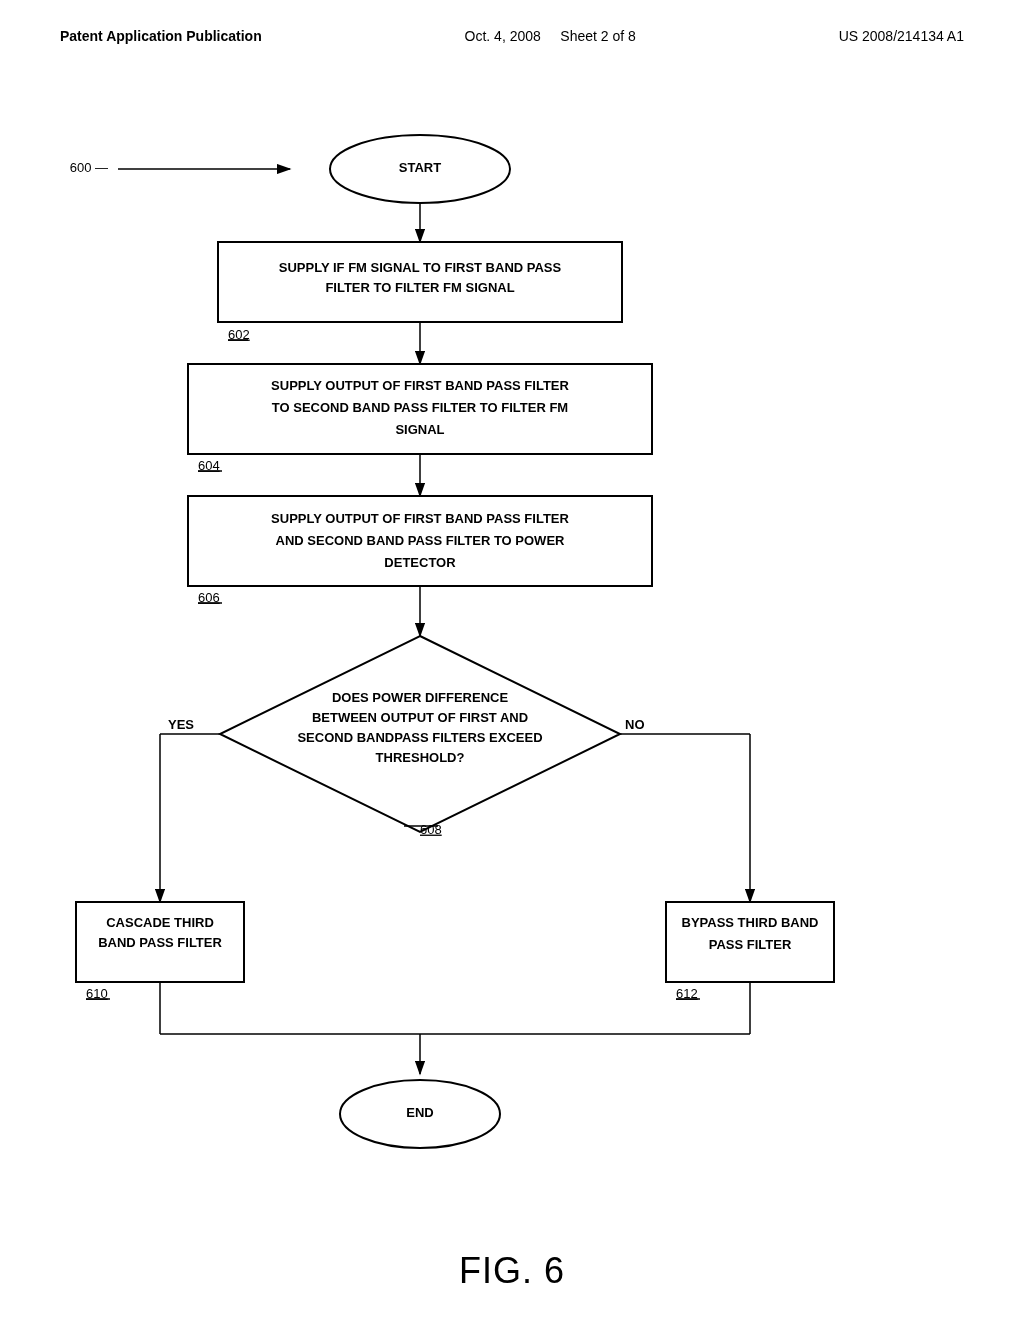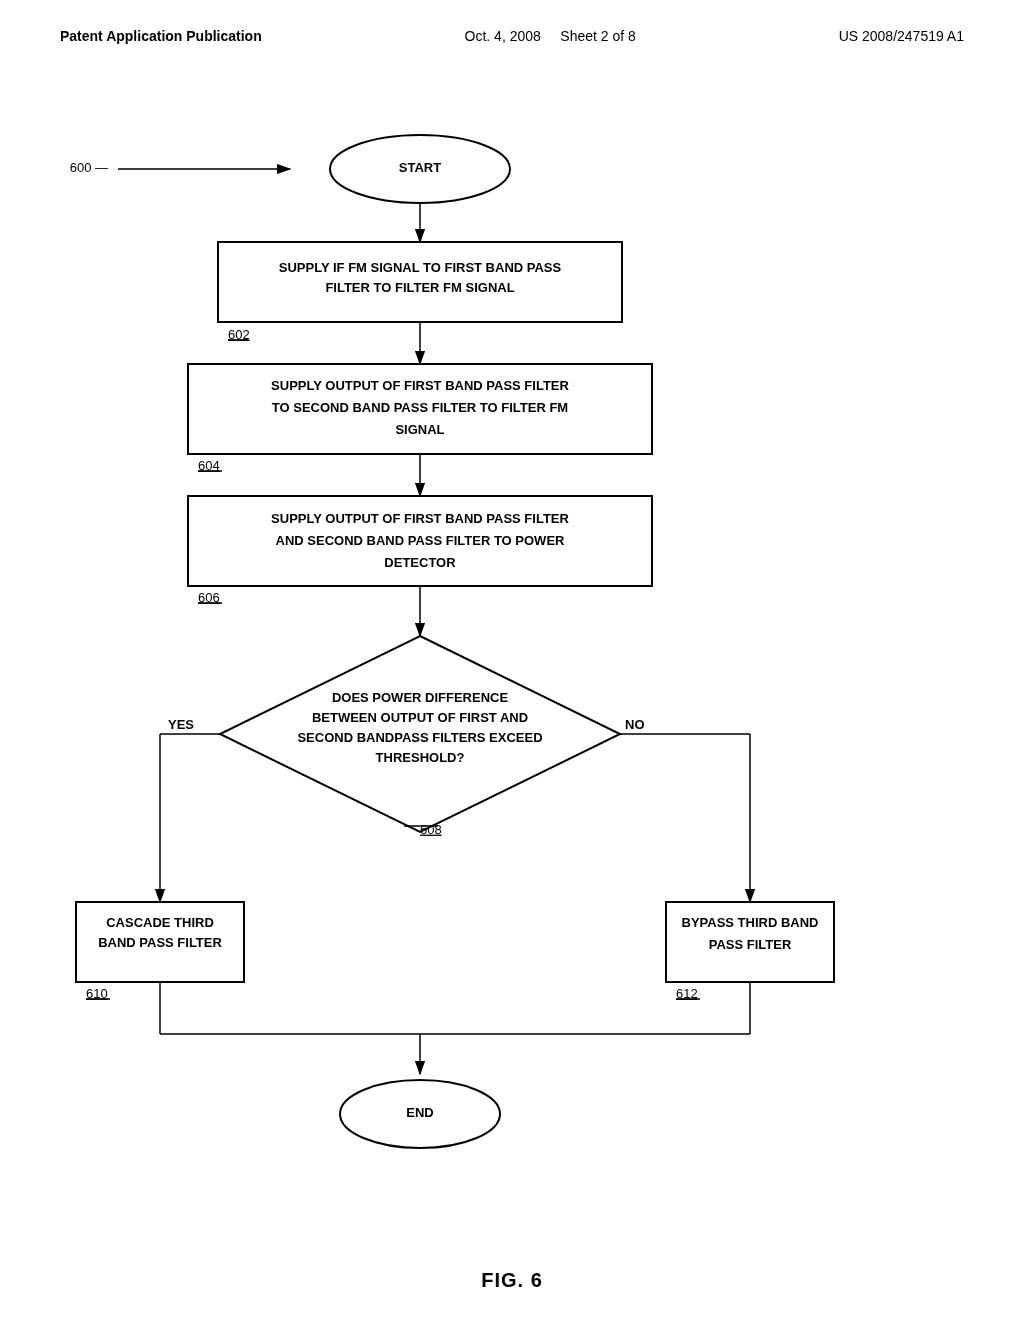--- a/index.html
+++ b/index.html
@@ -58,39 +58,39 @@
       width: 100%;
       height: 100%;
     }
 
     
     .figure-label {
       position: absolute;
       bottom: 28px;
       left: 50%;
       transform: translateX(-50%);
-      font-size: 20px;
-      font-weight: bold;
+      font-size: 36px;
+      font-weight: normal;
       font-family: Arial, sans-serif;
       letter-spacing: 1px;
     }
   </style>
 </head>
 <body>
 
 <div class="page">
 
   <div class="header">
     <div class="header-left">Patent Application Publication</div>
     <div class="header-center">
       <span>Oct. 4, 2008</span>
       &nbsp;&nbsp;&nbsp;
       <span>Sheet 2 of 8</span>
     </div>
-    <div class="header-right">US 2008/247519 A1</div>
+    <div class="header-right">US 2008/214134 A1</div>
   </div>
 
   <div class="flowchart-area">
     <svg class="flowchart-svg" viewBox="0 0 1024 1140" xmlns="http://www.w3.org/2000/svg">
 
       <defs>
         <style>
           text { font-family: Arial, Helvetica, sans-serif; }
           .node-text { font-size: 13px; font-weight: bold; text-anchor: middle; dominant-baseline: middle; }
           .label-text { font-size: 13px; text-anchor: start; dominant-baseline: hanging; text-decoration: underline; }

